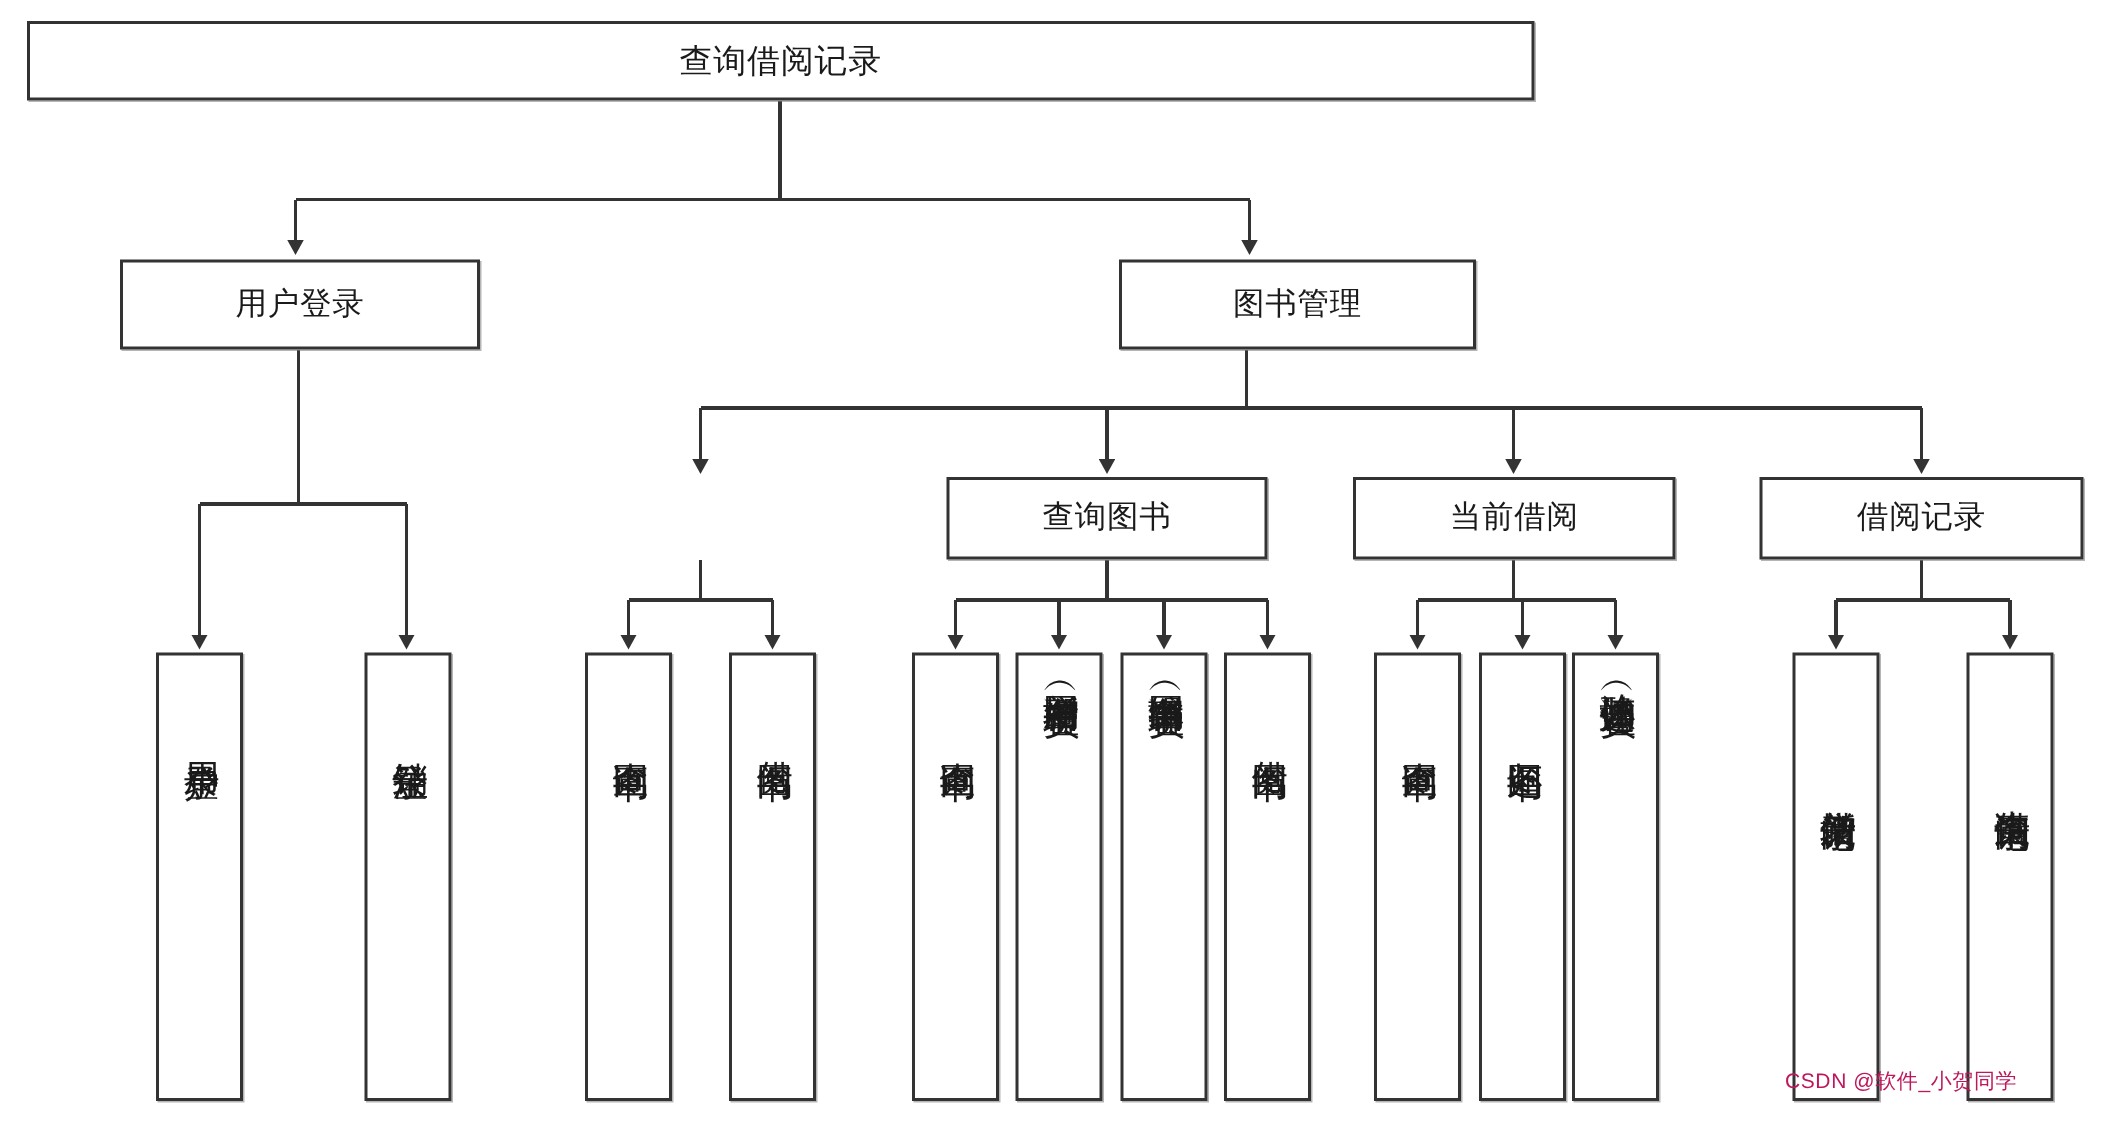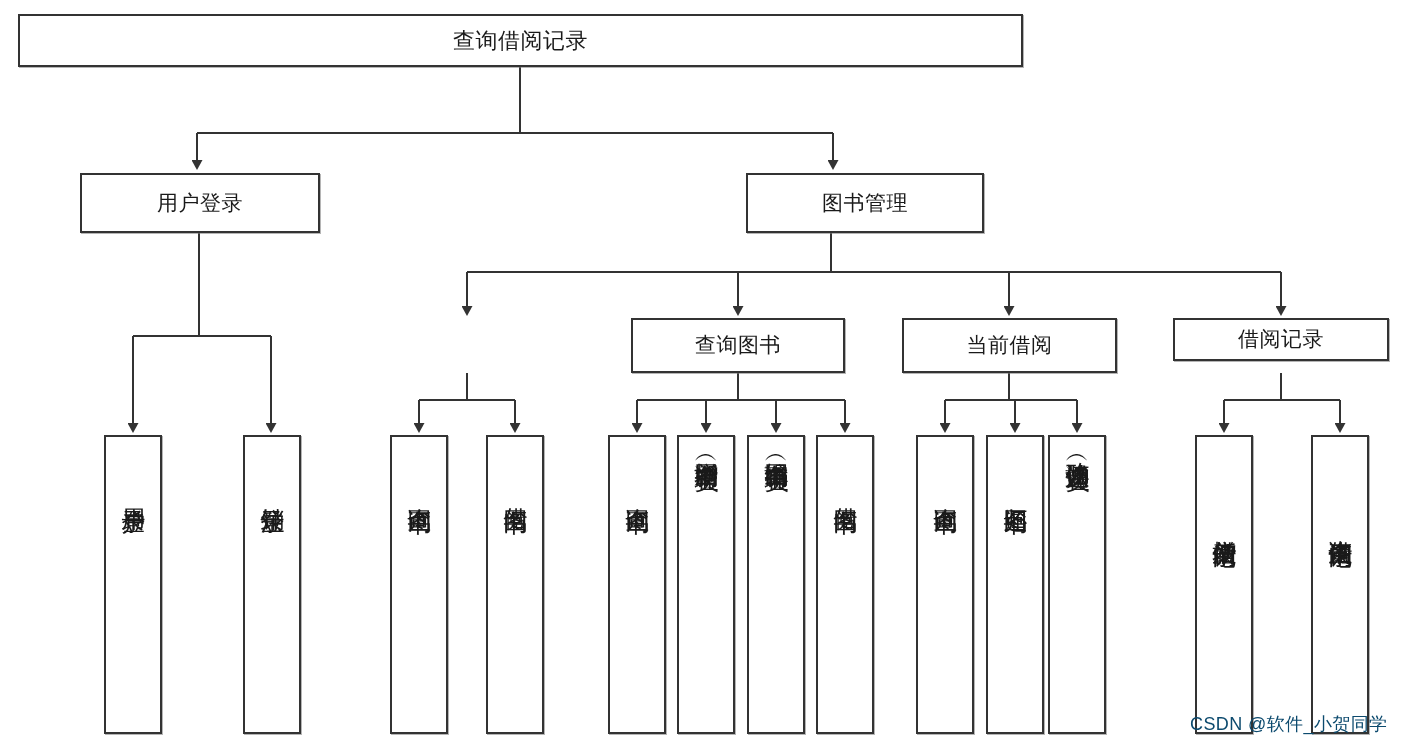--- a/index.html
+++ b/index.html
@@ -52,22 +52,22 @@
     font-size:24px;
     line-height:1.04;
     letter-spacing:1px;
     margin:0 auto;
   }
   .node.v.tall .label{ font-size:24px; }
   .node.v.mid  .label{ padding-top:46px; }
   .node.v.midlow .label{ padding-top:78px; }
   .watermark{
     position:absolute;
-    color:#0c4a6e;
-    font-size:18px;
+    color:#be185d;
+    font-size:14px;
     white-space:nowrap;
     z-index:3;
     letter-spacing:0.4px;
   }
 </style>
 </head>
 <body>
 
 <div id="canvas">
 
@@ -131,21 +131,21 @@
   <div class="node h" style="left:712px; top:173px; width:238px; height:60px;margin-left:34px;">
     <span class="label">图书管理</span>
   </div>
 
   <div class="node h" style="left:631px; top:318px; width:214px; height:55px;">
     <span class="label">查询图书</span>
   </div>
   <div class="node h" style="left:902px; top:318px; width:215px; height:55px;">
     <span class="label">当前借阅</span>
   </div>
-  <div class="node h" style="left:1173px; top:318px; width:216px; height:43px;">
+  <div class="node h" style="left:1173px; top:318px; width:216px; height:55px;">
     <span class="label">借阅记录</span>
   </div>
 
   <div class="node v mid" style="left:104px; top:435px; width:58px; height:299px;">
     <span class="label">用户登录</span>
   </div>
   <div class="node v mid" style="left:243px; top:435px; width:58px; height:299px;">
     <span class="label">注销登录</span>
   </div>
 

